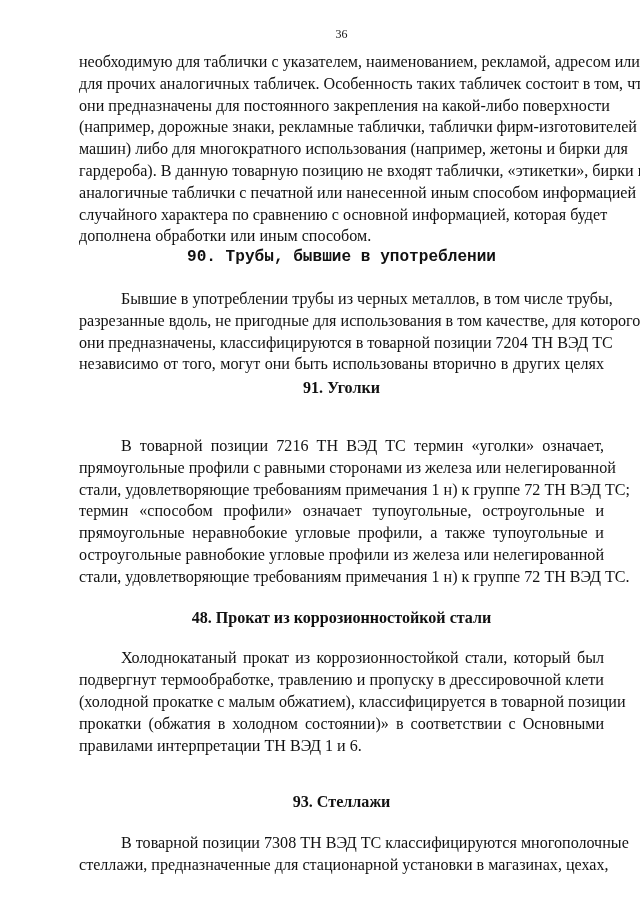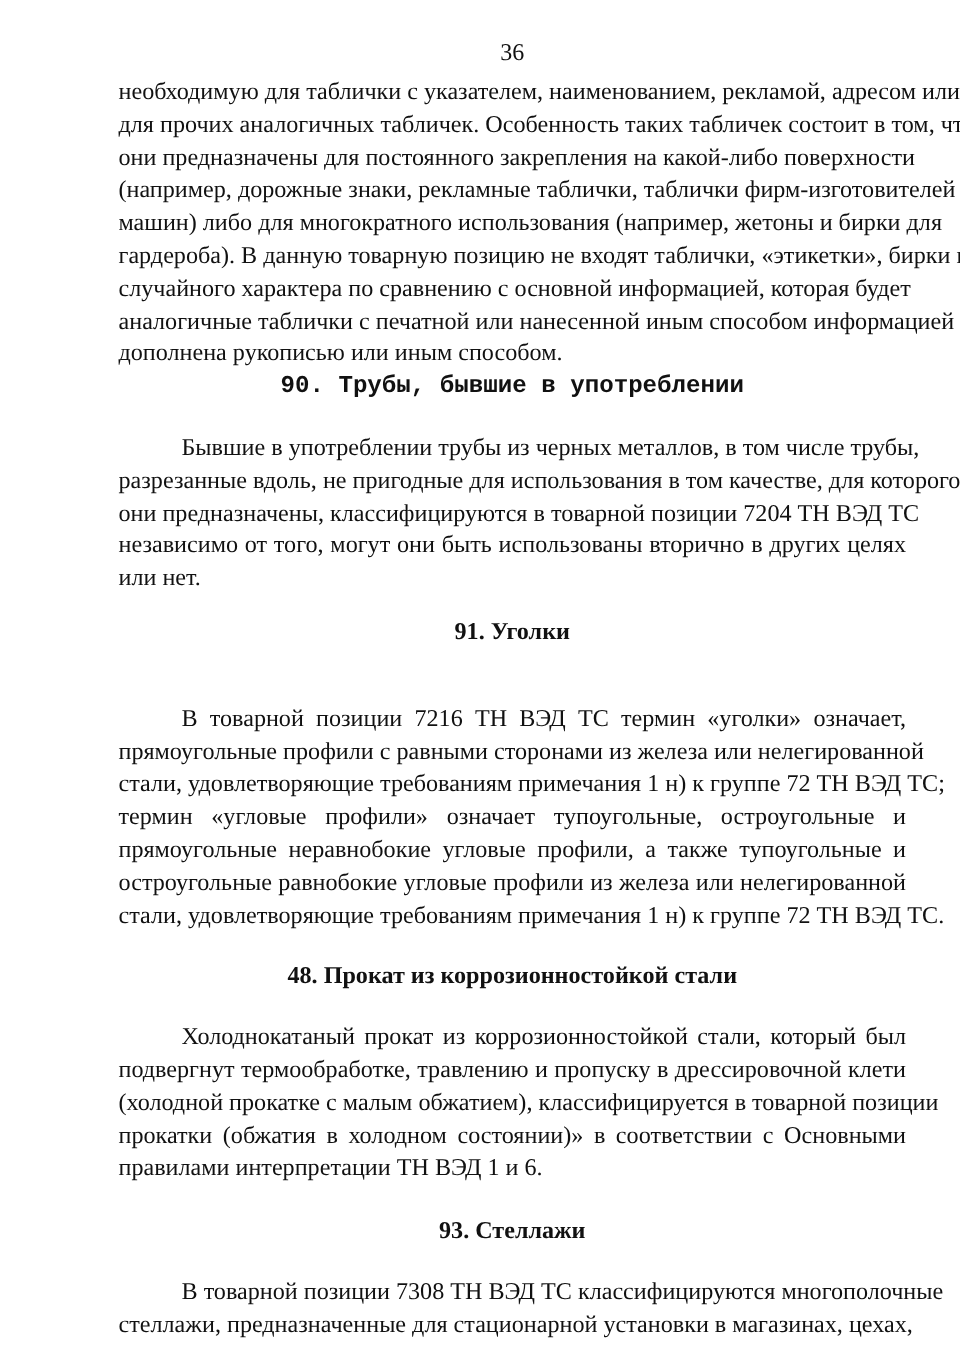--- a/index.html
+++ b/index.html
@@ -20,21 +20,21 @@
       left: 79px;
       top: 0;
       width: 525px;
     }
     .page-number {
       position: absolute;
       top: 27px;
       left: 0;
       width: 525px;
       text-align: center;
-      font-size: 16px;
+      font-size: 12px;
     }
     .content {
       position: absolute;
       top: 51px;
       left: 0;
       width: 525px;
       font-size: 16.1px;
       line-height: 21.8px;
     }
     .para {
@@ -69,55 +69,54 @@
 
   <div class="content">
 
     <p class="para">
       <span class="line">необходимую для таблички с указателем, наименованием, рекламой, адресом или</span>
       <span class="line">для прочих аналогичных табличек. Особенность таких табличек состоит в том, что</span>
       <span class="line">они предназначены для постоянного закрепления на какой-либо поверхности</span>
       <span class="line">(например, дорожные знаки, рекламные таблички, таблички фирм-изготовителей</span>
       <span class="line">машин) либо для многократного использования (например, жетоны и бирки для</span>
       <span class="line">гардероба). В данную товарную позицию не входят таблички, «этикетки», бирки и</span>
+      <span class="line">аналогичные таблички с печатной или нанесенной иным способом информацией</span>
       <span class="line">случайного характера по сравнению с основной информацией, которая будет</span>
-      <span class="line">аналогичные таблички с печатной или нанесенной иным способом информацией</span>
-      <span class="line last">дополнена рукописью или иным способом.</span>
+      <span class="line last">дополнена обработки или иным способом.</span>
     </p>
 
     <h3 class="section-title" style="font-family:Liberation Mono, monospace;">90. Трубы, бывшие в употреблении</h3>
     <p class="para" style="margin-top:19px;">
       <span class="line indent">Бывшие в употреблении трубы из черных металлов, в том числе трубы,</span>
       <span class="line">разрезанные вдоль, не пригодные для использования в том качестве, для которого</span>
       <span class="line">они предназначены, классифицируются в товарной позиции 7204 ТН ВЭД ТС</span>
       <span class="line">независимо от того, могут они быть использованы вторично в других целях</span>
-      <span class="line last">или нет.</span>
     </p>
 
-    <h3 class="section-title" style="margin-top:14px;">91. Уголки</h3>
+    <h3 class="section-title" style="margin-top:2px;">91. Уголки</h3>
     <p class="para" style="margin-top:36px;">
       <span class="line indent">В товарной позиции 7216 ТН ВЭД ТС термин «уголки» означает,</span>
       <span class="line">прямоугольные профили с равными сторонами из железа или нелегированной</span>
       <span class="line">стали, удовлетворяющие требованиям примечания 1 н) к группе 72 ТН ВЭД ТС;</span>
-      <span class="line">термин «угловые профили» означает тупоугольные, остроугольные и</span>
+      <span class="line">термин «способом профили» означает тупоугольные, остроугольные и</span>
       <span class="line">прямоугольные неравнобокие угловые профили, а также тупоугольные и</span>
       <span class="line">остроугольные равнобокие угловые профили из железа или нелегированной</span>
       <span class="line last">стали, удовлетворяющие требованиям примечания 1 н) к группе 72 ТН ВЭД ТС.</span>
     </p>
 
     <h3 class="section-title" style="margin-top:19px;">48. Прокат из коррозионностойкой стали</h3>
     <p class="para" style="margin-top:19px;">
       <span class="line indent">Холоднокатаный прокат из коррозионностойкой стали, который был</span>
       <span class="line">подвергнут термообработке, травлению и пропуску в дрессировочной клети</span>
       <span class="line">(холодной прокатке с малым обжатием), классифицируется в товарной позиции</span>
       <span class="line">прокатки (обжатия в холодном состоянии)» в соответствии с Основными</span>
       <span class="line last">правилами интерпретации ТН ВЭД 1 и 6.</span>
     </p>
 
-    <h3 class="section-title" style="margin-top:20px;">93. Стеллажи</h3>
+    <h3 class="section-title" style="margin-top:35px;">93. Стеллажи</h3>
     <p class="para" style="margin-top:19px;">
       <span class="line indent">В товарной позиции 7308 ТН ВЭД ТС классифицируются многополочные</span>
       <span class="line">стеллажи, предназначенные для стационарной установки в магазинах, цехах,</span>
 
     </p>
 
   </div>
 </div>
 
 </body></html>

